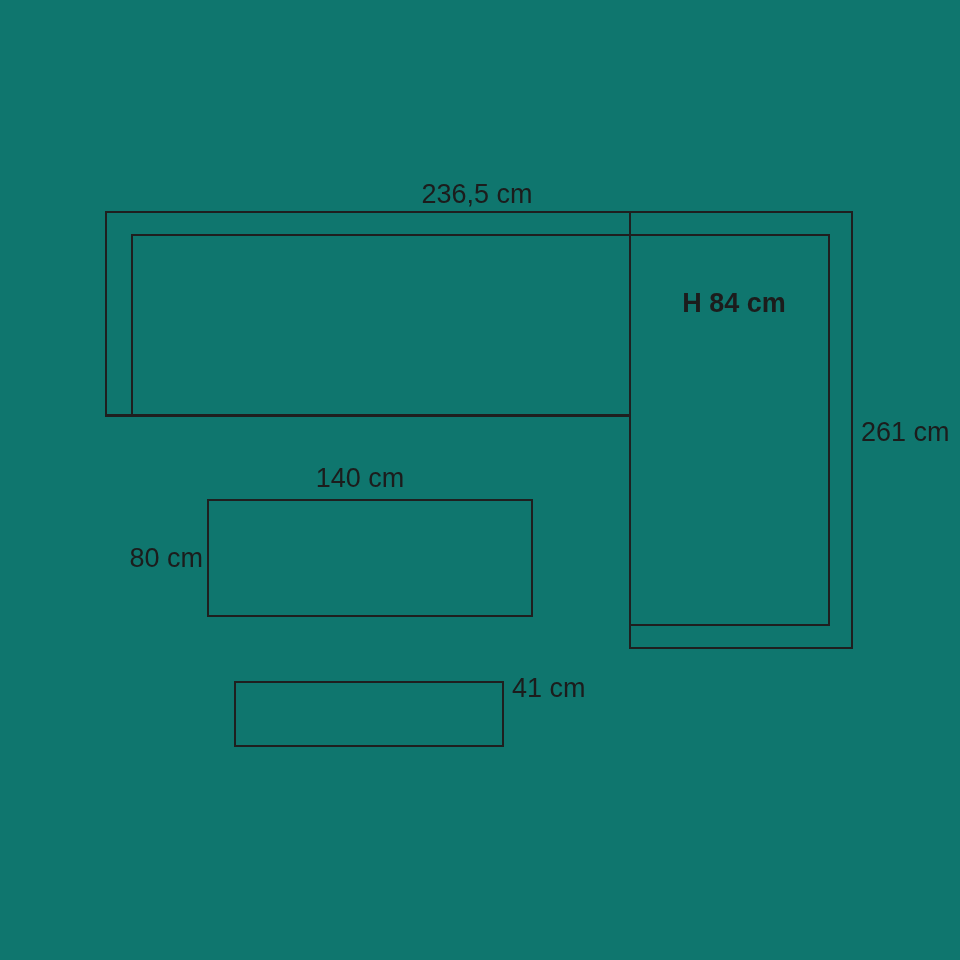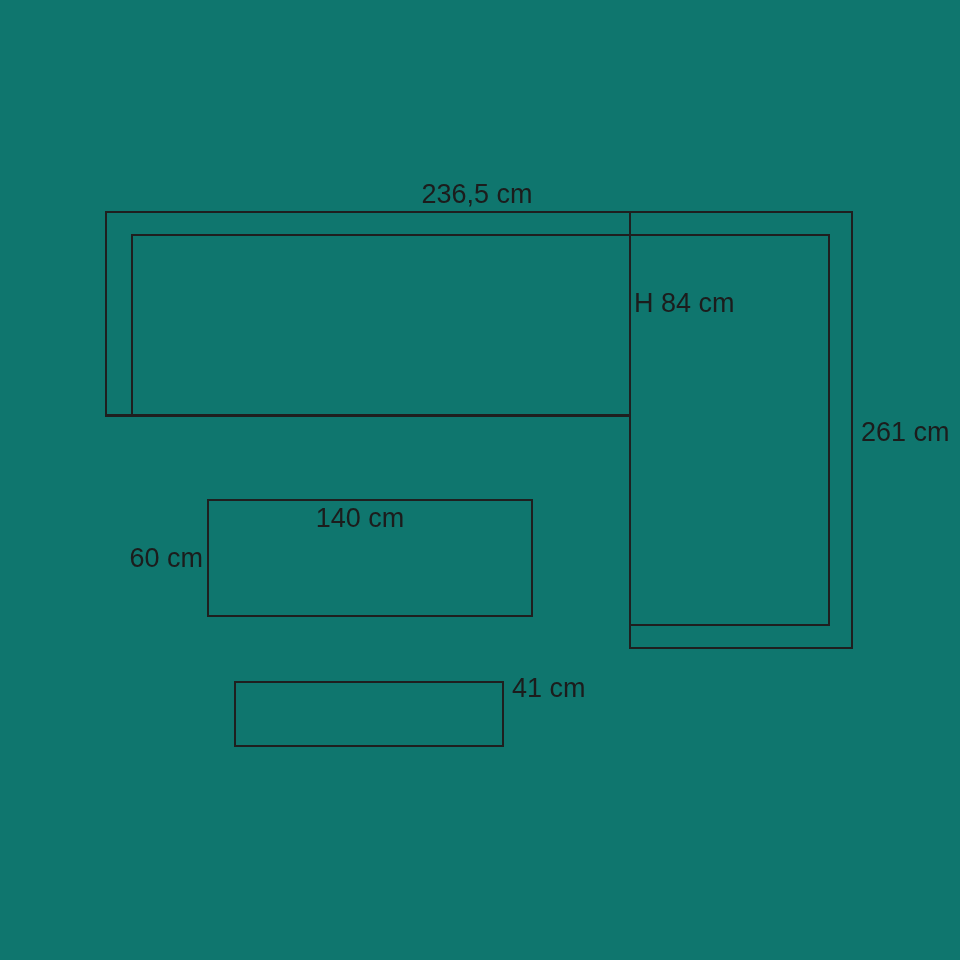--- a/index.html
+++ b/index.html
@@ -53,23 +53,23 @@
     border: 2px solid #1f1f1f;
   }
   .dim-label {
     position: absolute;
     font-size: 27px;
     line-height: 28px;
     white-space: nowrap;
     color: #1c1c1c;
   }
   .label-sofa-width  { left: 377px; top: 180px; width: 200px; text-align: center; }
-  .label-sofa-height { left: 634px; top: 289px; width: 200px; text-align: left; }
+  .label-sofa-height { left: 634px; top: 289px; width: 200px; text-align: center; font-weight: bold; }
   .label-sofa-depth  { left: 861px; top: 418px; text-align: left; }
-  .label-table-width { left: 260px; top: 464px; width: 200px; text-align: center; margin-top: 40px; }
+  .label-table-width { left: 260px; top: 464px; width: 200px; text-align: center; }
   .label-table-depth { left: 63px;  top: 544px; width: 140px; text-align: right; }
   .label-table-height{ left: 265px; top: 543px; width: 200px; text-align: center; }
   .label-bench-height{ left: 512px; top: 674px; text-align: left; }
   .label-bench-width { left: 265px; top: 753px; width: 200px; text-align: center; }
 </style>
 </head>
 <body>
 
 <div class="canvas">
 
@@ -77,18 +77,18 @@
   <div class="shape sofa-outer-right"></div>
   <div class="shape sofa-inner-left"></div>
   <div class="shape sofa-inner-right"></div>
 
   <div class="dim-label label-sofa-width">236,5 cm</div>
   <div class="dim-label label-sofa-height">H 84 cm</div>
   <div class="dim-label label-sofa-depth">261 cm</div>
 
   <div class="shape table-rect"></div>
   <div class="dim-label label-table-width">140 cm</div>
-  <div class="dim-label label-table-depth">60 cm</div>
+  <div class="dim-label label-table-depth">80 cm</div>
 
   <div class="shape bench-rect"></div>
   <div class="dim-label label-bench-height">41 cm</div>
 
 </div>
 
 </body></html>

